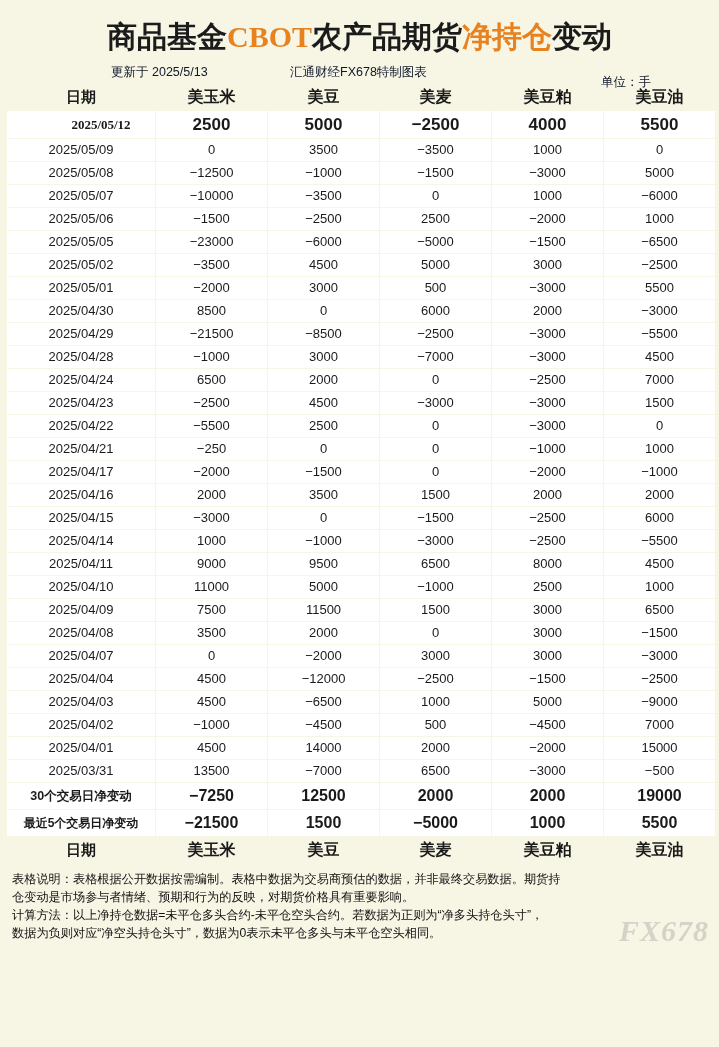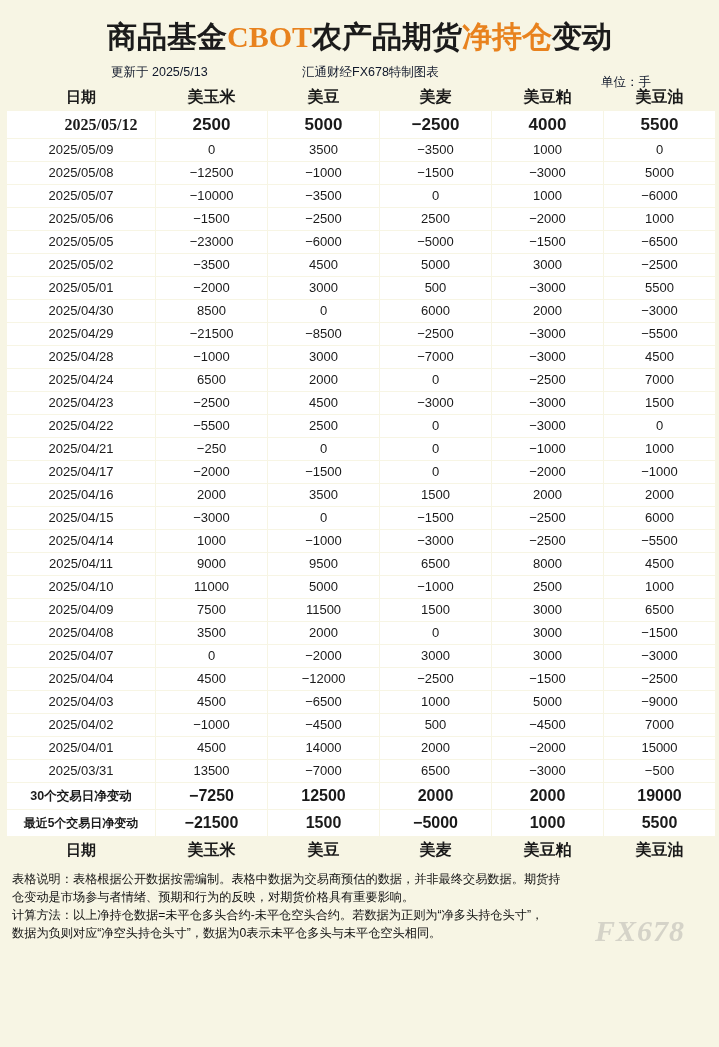--- a/index.html
+++ b/index.html
@@ -37,21 +37,21 @@
   .title .accent2 { color: #e8821e; }
 
   
   .subbar {
     position: relative;
     height: 22px;
     font-size: 12.5px;
     color: #0f172a;
   }
   .subbar .upd { position: absolute; left: 105px; top: 3px; }
-  .subbar .mid { position: absolute; left: 296px; top: 3px; }
+  .subbar .mid { position: absolute; left: 284px; top: 3px; }
   .subbar .unit { position: absolute; right: 62px; top: 13px; }
 
   
   table.grid {
     border-collapse: separate;
     border-spacing: 1px 1px;
     width: 707px;
     margin: 0 auto;
     table-layout: fixed;
   }
@@ -82,21 +82,21 @@
     font-size: 15px;
   }
   td.datecell {
     background: #f7f5e4;
     font-size: 13.5px;
     color: #222;
     font-family: "Liberation Sans", sans-serif;
   }
   tr.firstdata td.datecell {
     font-weight: bold;
-    font-size: 16px;
+    font-size: 13px;
     font-family: "Liberation Serif", serif;
     padding-left: 40px;
   }
   tr.firstdata td.v {
     font-size: 17px;
     font-weight: bold;
     height: 27px;
     line-height: 27px;
   }
   td.orange { background: #f5a25d; }
@@ -130,21 +130,21 @@
   .notes {
     margin: 7px 4px 0 6px;
     font-size: 12.2px;
     line-height: 17px;
     color: #111;
     position: relative;
   }
   .notes p { margin: 0 0 1px 0; }
   .watermark {
     position: absolute;
-    right: 24px;
+    right: 0;
     bottom: 3px;
     font-size: 30px;
     font-family: "Liberation Serif", serif;
     font-style: italic;
     font-weight: bold;
     color: rgba(150,150,150,0.35);
     letter-spacing: 1px;
   }
 </style>
 </head>

